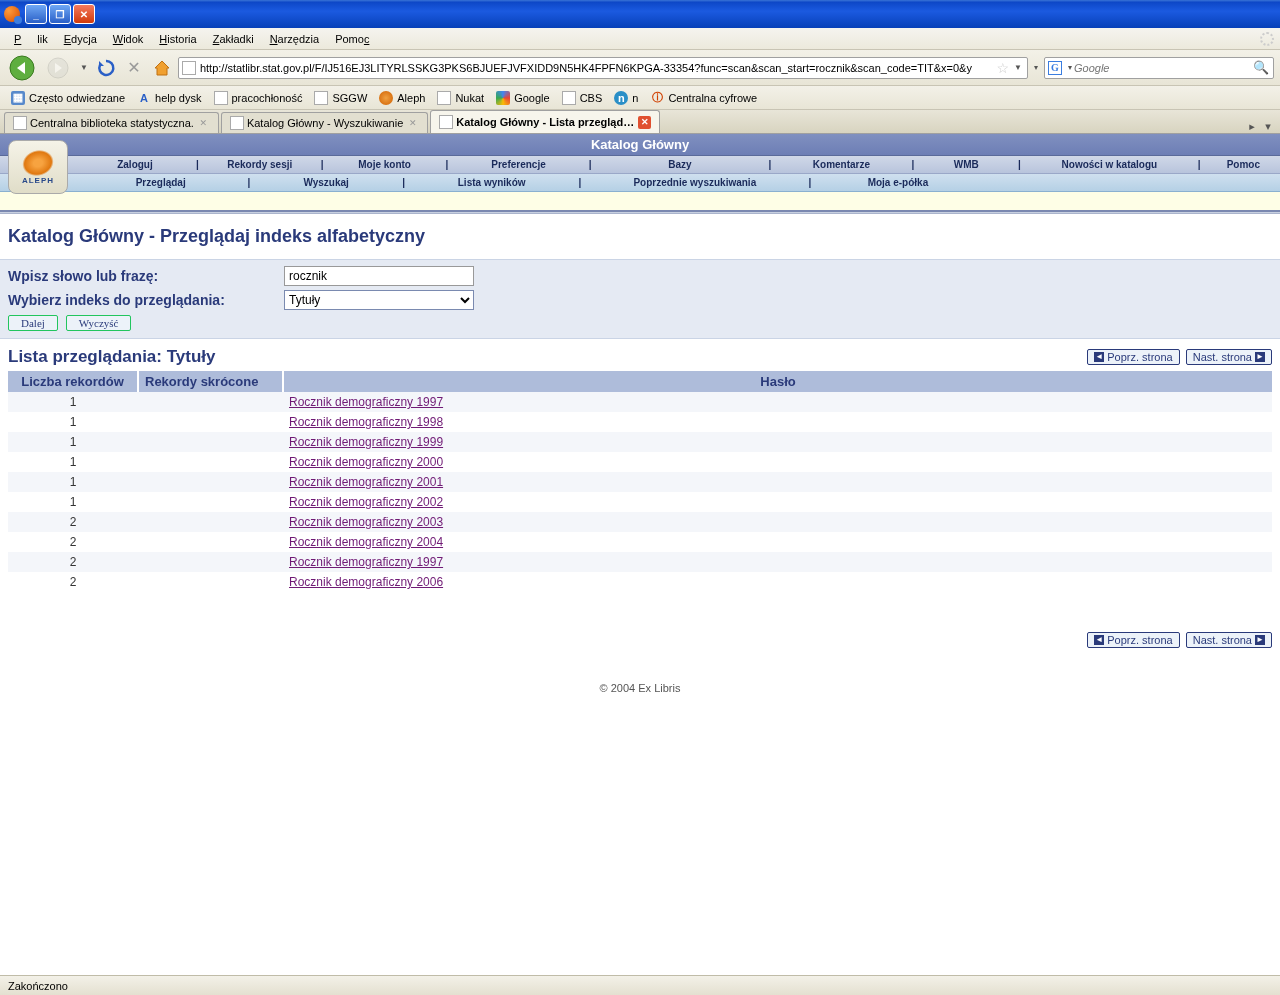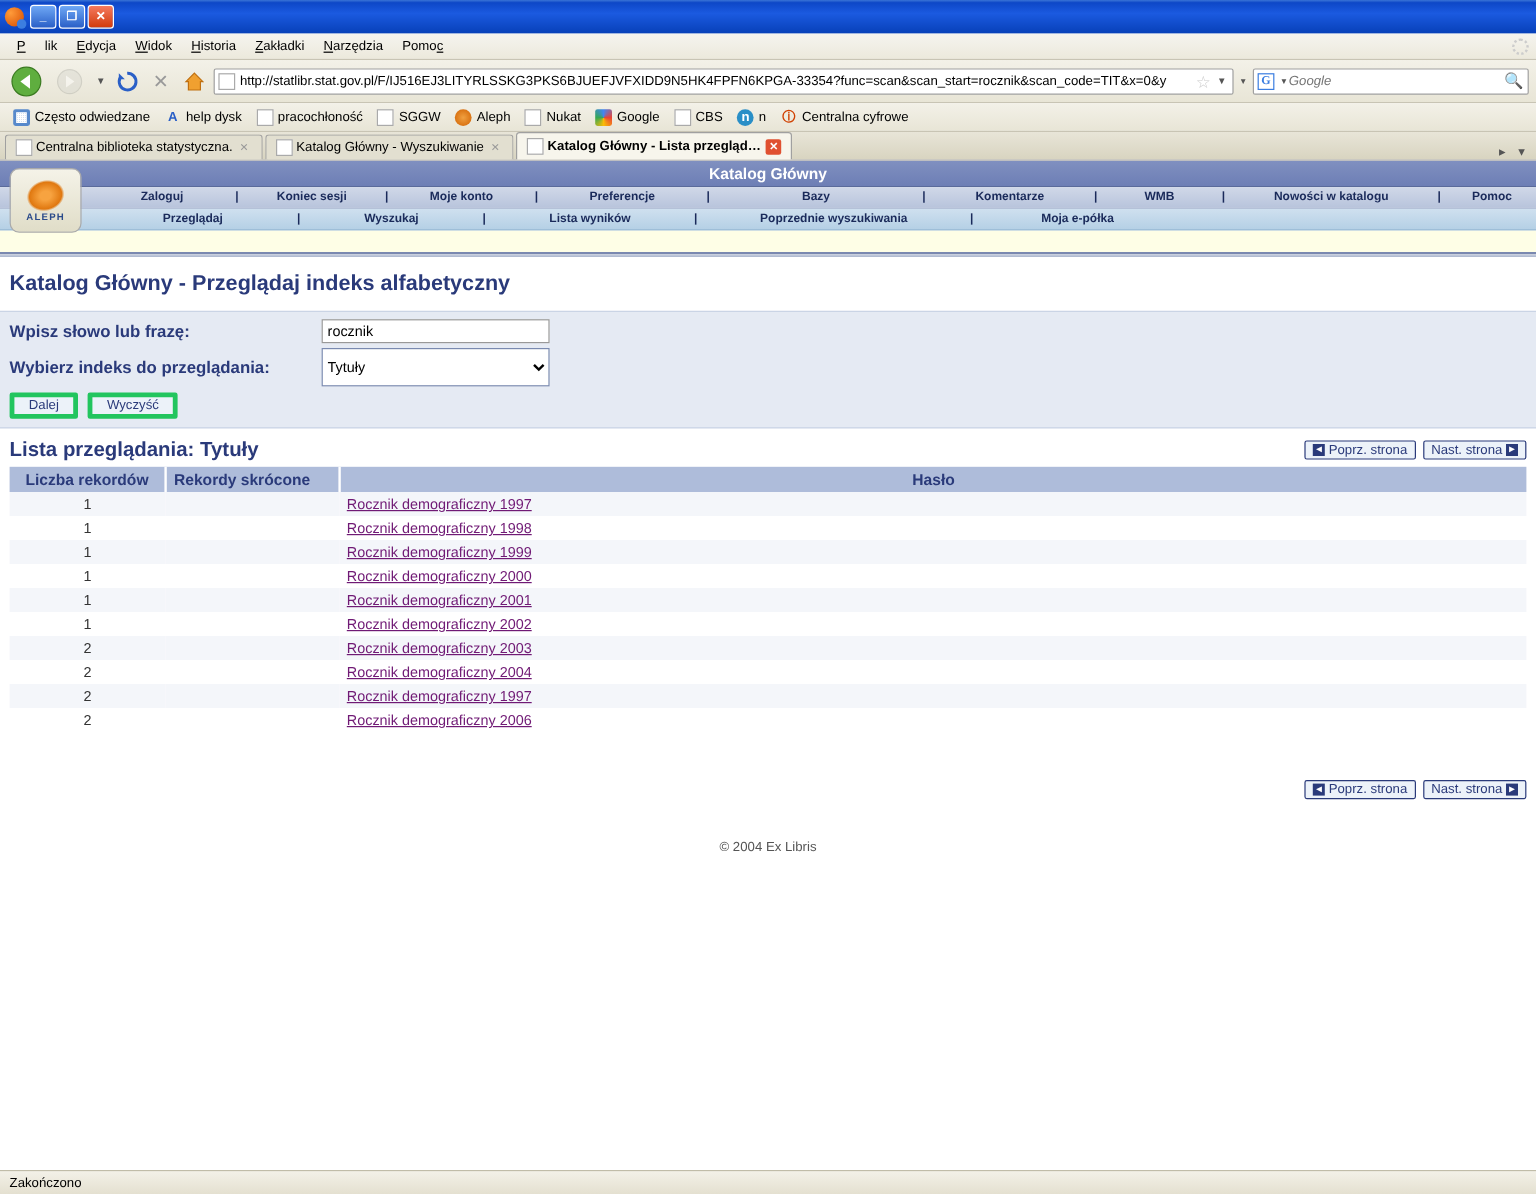--- a/index.html
+++ b/index.html
@@ -73,26 +73,26 @@
 .r1 .navcell:nth-child(1){flex:1.2}.r1 .navcell:nth-child(3){flex:1.2}.r1 .navcell:nth-child(5){flex:1.2}.r1 .navcell:nth-child(7){flex:1.4}.r1 .navcell:nth-child(9){flex:1.8}.r1 .navcell:nth-child(11){flex:1.4}.r1 .navcell:nth-child(13){flex:1}.r1 .navcell:nth-child(15){flex:1.8}.r1 .navcell:nth-child(17){flex:0.8}
 .r2 .navcell:nth-child(1){flex:1.5}.r2 .navcell:nth-child(3){flex:1.3}.r2 .navcell:nth-child(5){flex:1.5}.r2 .navcell:nth-child(7){flex:2}.r2 .navcell:nth-child(9){flex:1.5}.r2 .spacer{flex:2.8}
 
 .yellowband { background: #fefee6; height: 20px; border-bottom: 2px solid #7a88b0; }
 .thinsep { height: 2px; background: #c8d0e0; border-bottom: 1px solid #aab4cc; }
 
 
 .page-pad { padding: 6px 8px; }
 .page-title { color: #2a3a7a; font-size: 18px; font-weight: bold; padding: 6px 0; }
 .form-area { background: #e5eaf3; border-top: 1px solid #cad4e5; border-bottom: 1px solid #cad4e5; padding: 4px 8px; }
-.form-row { display: flex; align-items: center; gap: 6px; padding: 2px 0; }
+.form-row { display: flex; align-items: center; gap: 22px; padding: 2px 0; }
 .form-label { color: #2a3a7a; font-size: 14px; font-weight: bold; width: 254px; }
 .form-row input[type=text] { width: 190px; height: 20px; border: 1px solid #999; padding: 0 4px; font-size: 12px; }
-.form-row select { width: 190px; height: 32px; border: 1px solid #7a8ab0; font-size: 12px; background: #fff; }
+.form-row select { width: 190px; height: 20px; border: 1px solid #7a8ab0; font-size: 12px; background: #fff; }
 .btnrow { padding: 3px 0; display: flex; gap: 8px; }
-.obtn { background: #ecf2f9; border: 4px solid #22c55e; color: #2a3a7a; font-size: 11px; padding: 1px 12px; border-radius: 2px; font-family: Liberation Sans, sans-serif; }
+.obtn { background: #ecf2f9; border: 1px solid #22c55e; color: #2a3a7a; font-size: 11px; padding: 1px 12px; border-radius: 2px; font-family: Liberation Serif, serif; }
 
 .list-header-row { display: flex; align-items: center; justify-content: space-between; padding: 8px 8px 4px 8px; }
 .list-title { color: #2a3a7a; font-size: 17px; font-weight: bold; }
 .pager { display: flex; gap: 6px; }
 .pbtn { background: #ecf2f9; border: 1px solid #2a3a7a; color: #2a3a7a; font-size: 11px; padding: 1px 6px; border-radius: 2px; display: flex; align-items: center; gap: 3px; font-family: inherit; }
 .parrow { display: inline-block; width: 10px; height: 10px; background: #2a3a7a; color: #fff; font-size: 8px; text-align: center; line-height: 10px; }
 
 .table { width: calc(100% - 16px); margin: 0 8px; border-collapse: collapse; }
 .table th { background: #aebcda; color: #2a3a7a; font-size: 13px; font-weight: bold; padding: 3px 6px; text-align: left; border-right: 2px solid #fff; }
 .table th:first-child { width: 130px; text-align: center; }
@@ -241,21 +241,21 @@
 <div class="content">
   <div class="aleph-top">
     <div class="aleph-logo">
       <div class="aleph-logo-swirl"></div>
       <div class="aleph-logo-text">ALEPH</div>
     </div>
     <div class="banner">Katalog Główny</div>
     <div class="navrow r1">
       <div class="navcell">Zaloguj</div>
         <div class="navsep">|</div>
-      <div class="navcell">Koniec sesji</div>
+      <div class="navcell">Rekordy sesji</div>
         <div class="navsep">|</div>
       <div class="navcell">Moje konto</div>
         <div class="navsep">|</div>
       <div class="navcell">Preferencje</div>
         <div class="navsep">|</div>
       <div class="navcell">Bazy</div>
         <div class="navsep">|</div>
       <div class="navcell">Komentarze</div>
         <div class="navsep">|</div>
       <div class="navcell">WMB</div>

